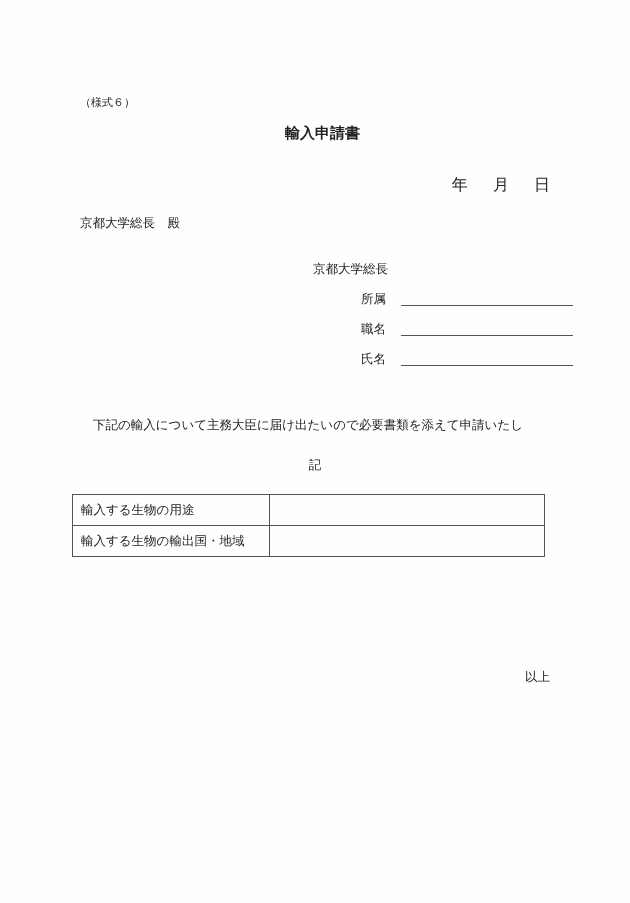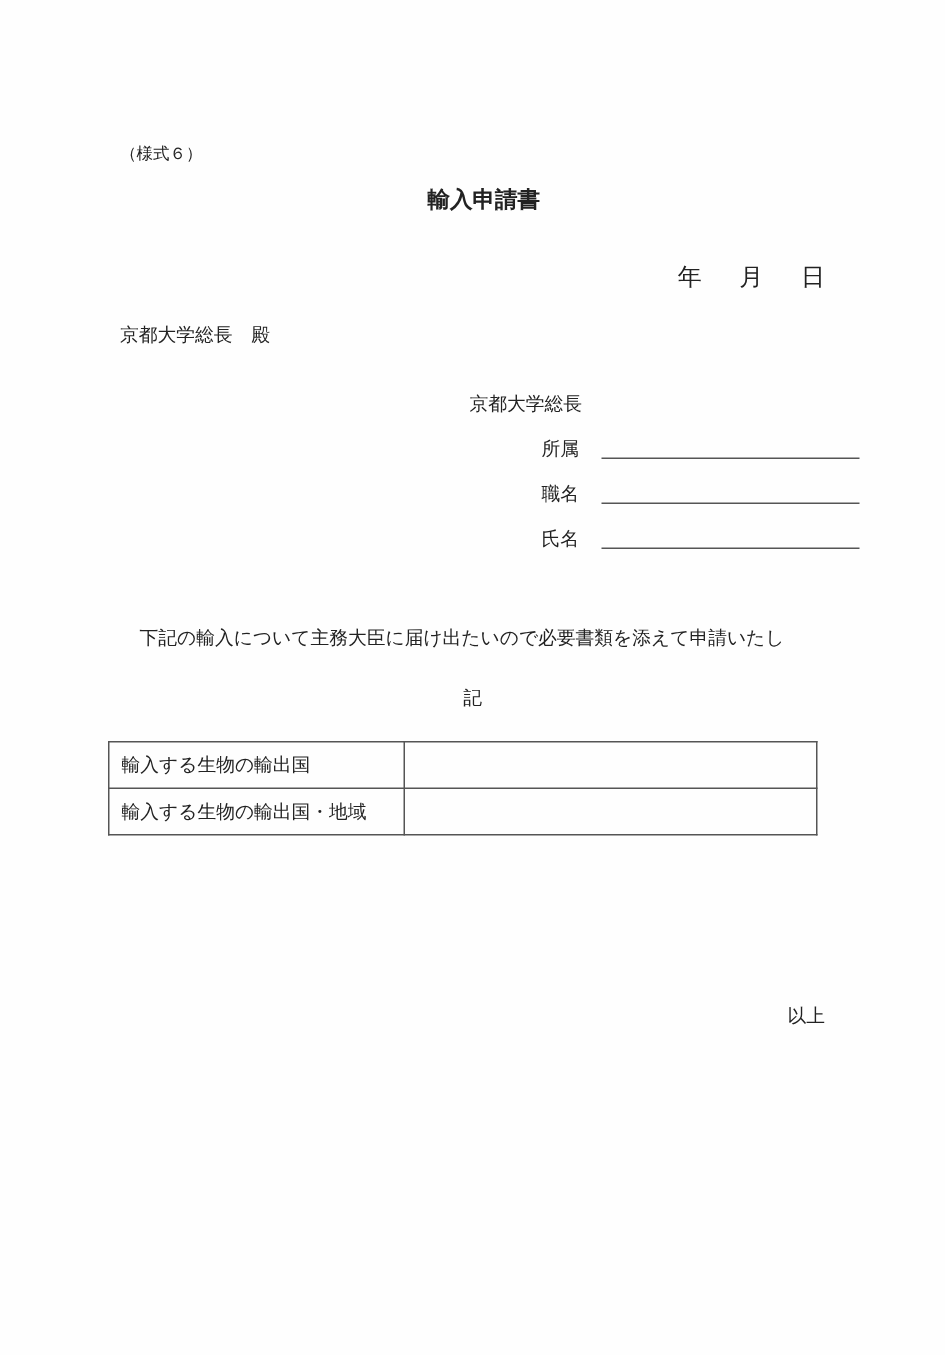--- a/index.html
+++ b/index.html
@@ -58,21 +58,21 @@
 
 <div class="abs body-text">
   <div style="padding-left:13px; white-space:nowrap;">下記の輸入について主務大臣に届け出たいので必要書類を添えて申請いたし</div>
 </div>
 
 <div class="abs ki">記</div>
 
 <table class="info">
   <tbody>
       <tr class="r1">
-    <td class="k">輸入する生物の輸出国</td>
+    <td class="k">輸入する生物の用途</td>
     <td></td>
   </tr>
   <tr class="r3">
     <td class="k">輸入する生物の輸出国・地域</td>
     <td></td>
   </tr>
 </tbody>
   </table>
 
 <div class="abs ijou">以上</div>

